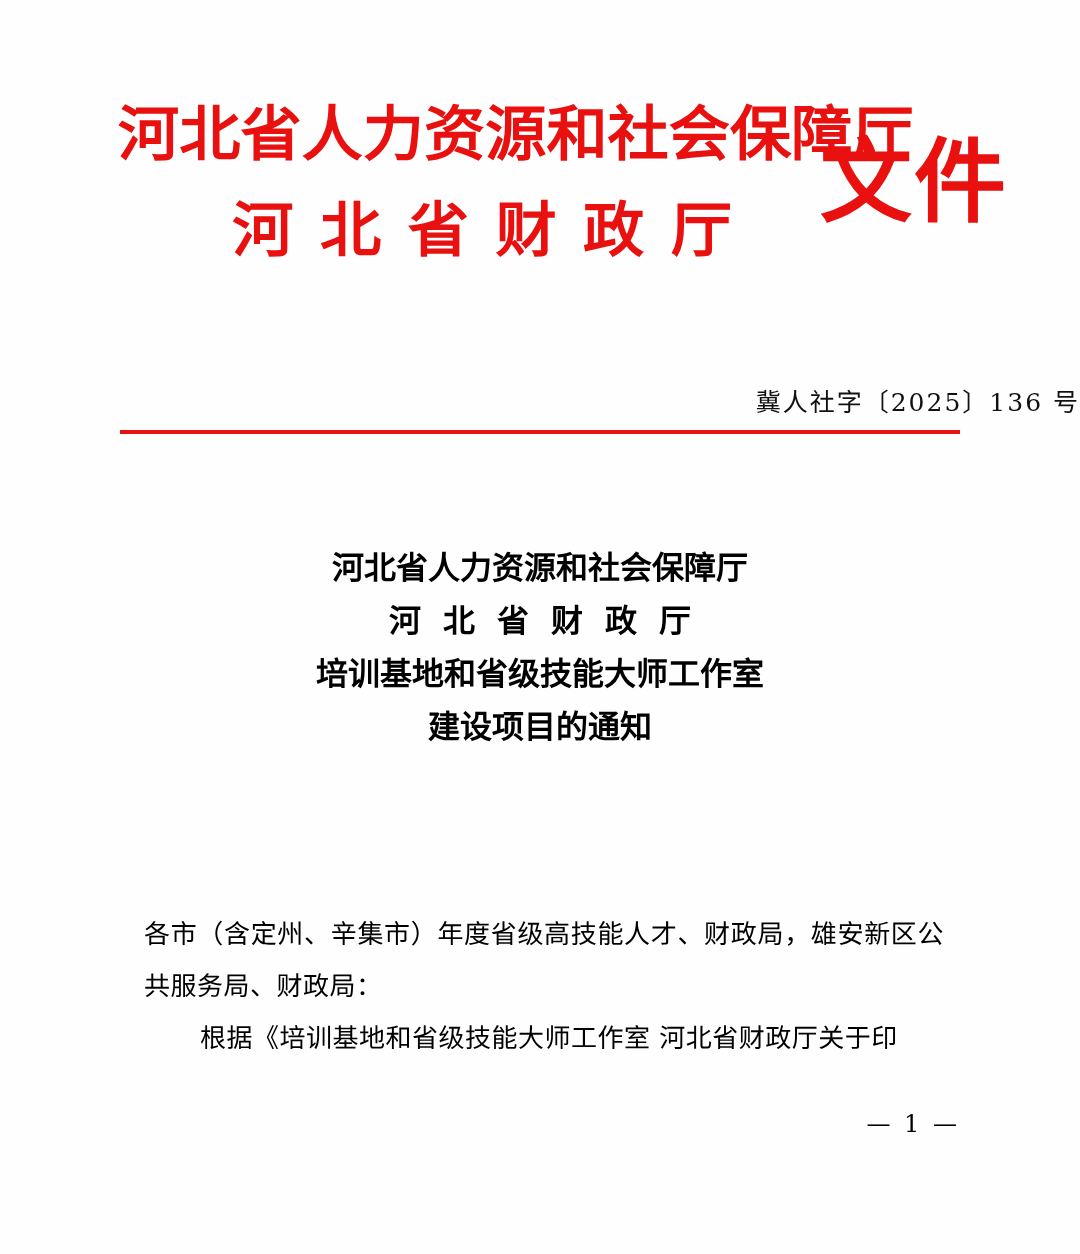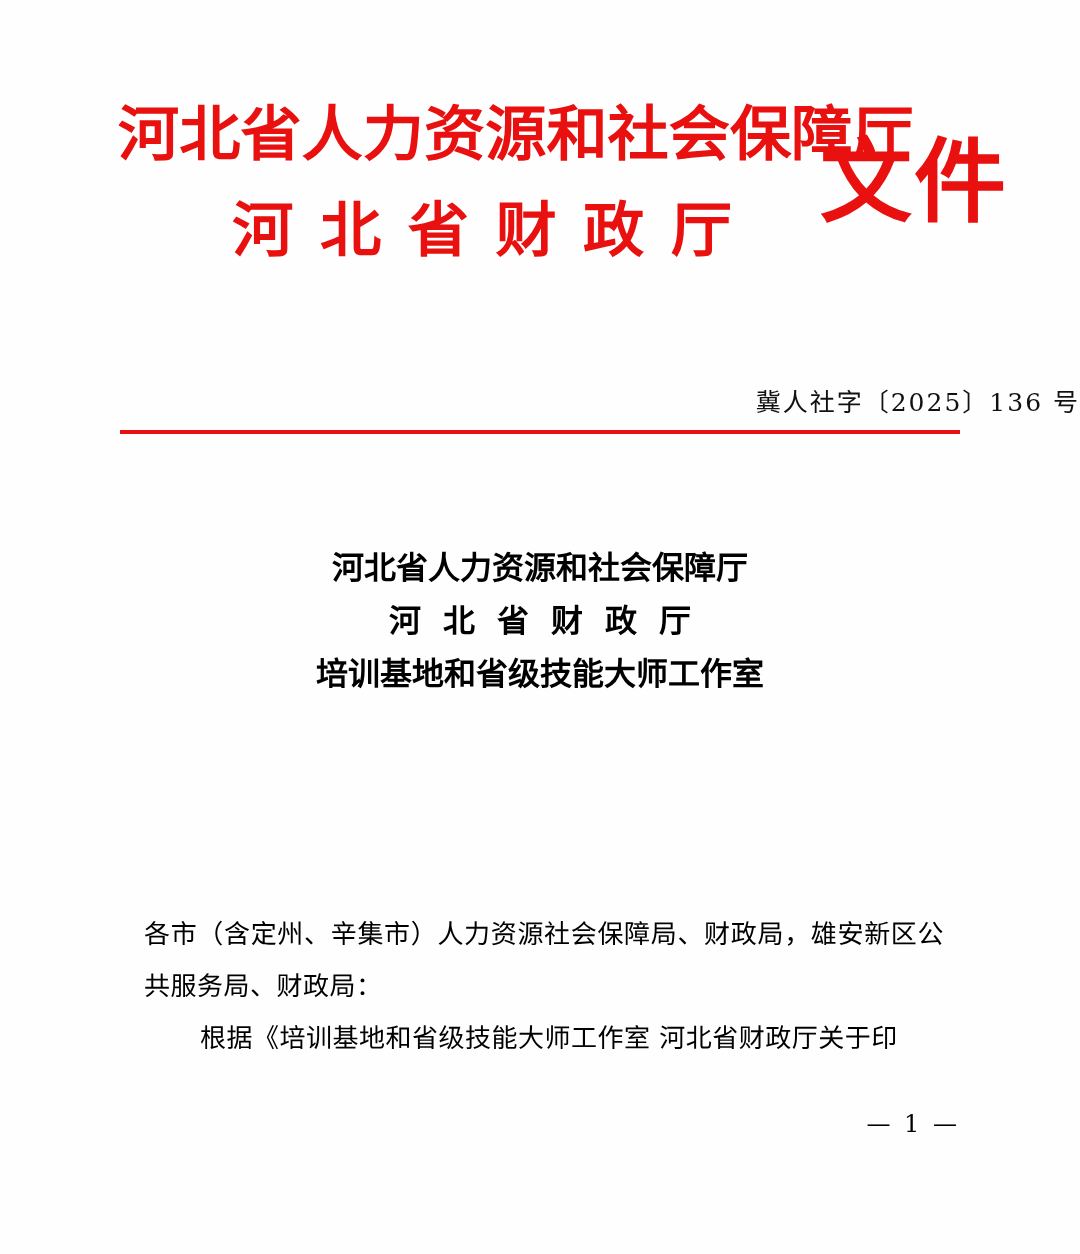--- a/index.html
+++ b/index.html
@@ -160,22 +160,23 @@
   </div>
 
   <div class="docnum">冀人社字〔2025〕136 号</div>
 
   <div class="red-rule"></div>
 
   <div class="title-block">
     <div class="title-line">河北省人力资源和社会保障厅</div>
     <div class="title-line wide">河北省财政厅</div>
     <div class="title-line">培训基地和省级技能大师工作室</div>
+    <div class="title-line">建设项目的通知</div>
   </div>
 
   <div class="body-block">
-    <div class="body-para">各市（含定州、辛集市）人力资源社会保障局、财政局，雄安新区公共服务局、财政局：</div>
+    <div class="body-para">各市（含定州、辛集市）年度省级高技能人才、财政局，雄安新区公共服务局、财政局：</div>
     <div class="body-para indent">根据《培训基地和省级技能大师工作室  河北省财政厅关于印</div>
   </div>
 
   <div class="page-number">— 1 —</div>
 
 </div>
 
 </body></html>

